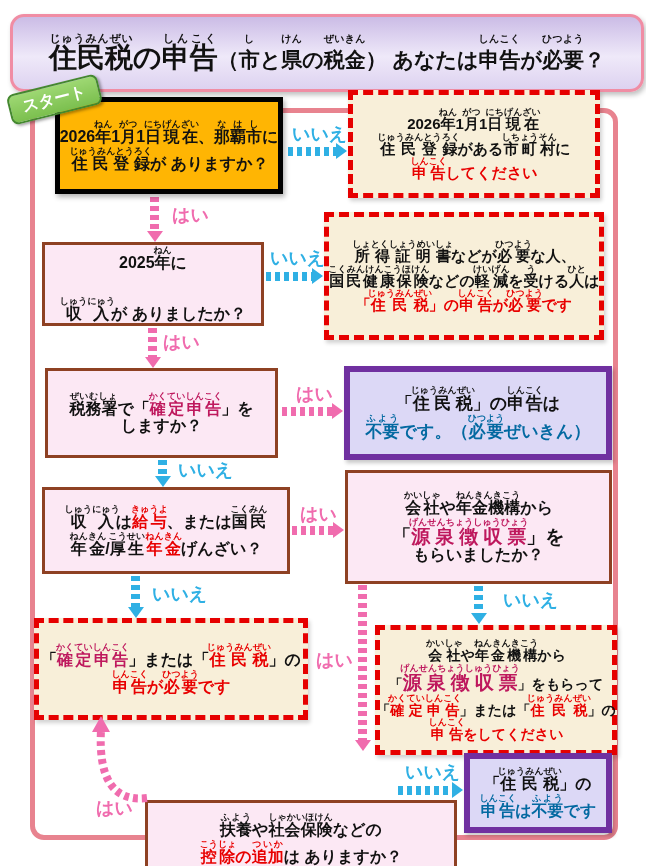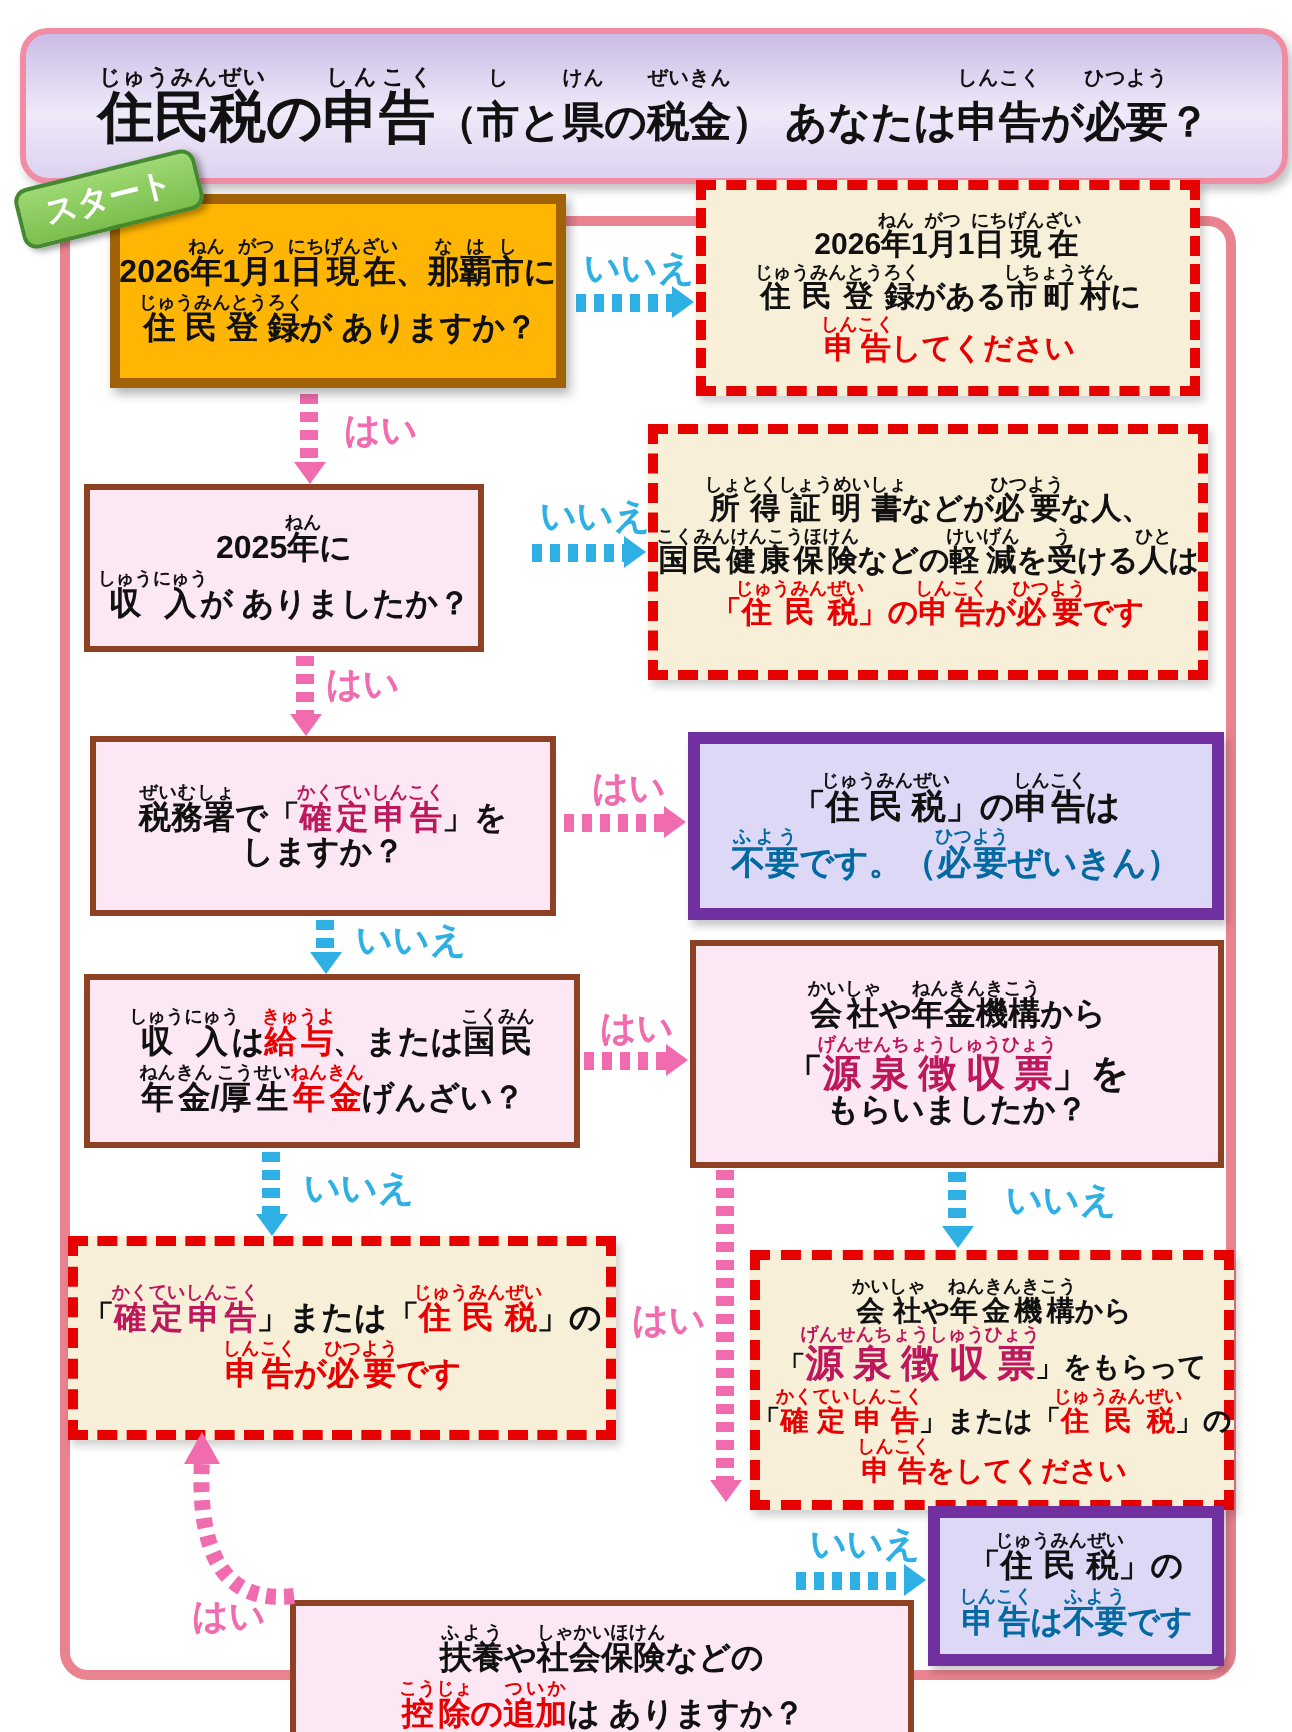--- a/index.html
+++ b/index.html
@@ -15,21 +15,21 @@
 
   
   .q{background:#fce8f4;border:3px solid #8e4123;font-size:16px;}
   
   .res{background:#f8efd9;border:5px dashed #e60000;font-size:15px;
        box-shadow:2px 3px 4px rgba(0,0,0,.18);}
   
   .ok{background:#dcd8f6;border:6px solid #7030a0;font-size:17px;
       box-shadow:2px 3px 4px rgba(0,0,0,.22);}
   
-  .start-box{background:#ffb503;border:5px solid #a16207;font-size:16px;z-index:3;
+  .start-box{background:#ffb503;border:5px solid #000000;font-size:16px;z-index:3;
       box-shadow:2px 3px 5px rgba(0,0,0,.3);}
 
   
   .c-red{color:#e80000;} .c-blue{color:#be185d;} .c-purple{color:#0369a1;}
   .s-big{font-size:19px;} .s-big rt{font-size:9px;}
   .s-xl{font-size:28px;} .s-xl rt{font-size:11px;}
   .s-lg{font-size:21px;} .s-lg rt{font-size:10px;}
 
   
   #title{position:absolute;left:10px;top:14px;width:628px;height:72px;
@@ -86,21 +86,21 @@
       <div class="line"><span>2026</span><ruby>年<rt>ねん</rt></ruby><span>1</span><ruby>月<rt>がつ</rt></ruby><span>1</span><ruby>日<rt>にち</rt></ruby><ruby>現在<rt>げんざい</rt></ruby><span>、</span><ruby>那覇市<rt>なはし</rt></ruby><span>に</span></div>
       <div class="line"><ruby>住民登録<rt>じゅうみんとうろく</rt></ruby><span>が ありますか？</span></div>
     </div>
 
   <div class="box res" style="left:348px;top:90px;width:252px;height:108px;">
       <div class="line"><span>2026</span><ruby>年<rt>ねん</rt></ruby><span>1</span><ruby>月<rt>がつ</rt></ruby><span>1</span><ruby>日<rt>にち</rt></ruby><ruby>現在<rt>げんざい</rt></ruby></div>
       <div class="line"><ruby>住民登録<rt>じゅうみんとうろく</rt></ruby><span>がある</span><ruby>市町村<rt>しちょうそん</rt></ruby><span>に</span></div>
       <div class="line"><ruby class="c-red">申告<rt>しんこく</rt></ruby><span class="c-red">してください</span></div>
     </div>
 
-  <div class="box q" style="left:42px;top:242px;width:200px;height:84px;">
+  <div class="box q" style="left:42px;top:242px;width:222px;height:84px;justify-content:space-between;">
       <div class="line"><span>2025</span><ruby>年<rt>ねん</rt></ruby><span>に</span></div>
       <div class="line"><ruby>収入<rt>しゅうにゅう</rt></ruby><span>が ありましたか？</span></div>
     </div>
 
   <div class="box res" style="left:324px;top:212px;width:280px;height:128px;">
       <div class="line"><ruby>所得証明書<rt>しょとくしょうめいしょ</rt></ruby><span>などが</span><ruby>必要<rt>ひつよう</rt></ruby><span>な人、</span></div>
       <div class="line"><ruby>国民健康保険<rt>こくみんけんこうほけん</rt></ruby><span>などの</span><ruby>軽減<rt>けいげん</rt></ruby><span>を</span><ruby>受<rt>う</rt></ruby><span>ける</span><ruby>人<rt>ひと</rt></ruby><span>は</span></div>
       <div class="line"><span class="c-red">「</span><ruby class="c-red">住民税<rt>じゅうみんぜい</rt></ruby><span class="c-red">」の</span><ruby class="c-red">申告<rt>しんこく</rt></ruby><span class="c-red">が</span><ruby class="c-red">必要<rt>ひつよう</rt></ruby><span class="c-red">です</span></div>
     </div>
 

